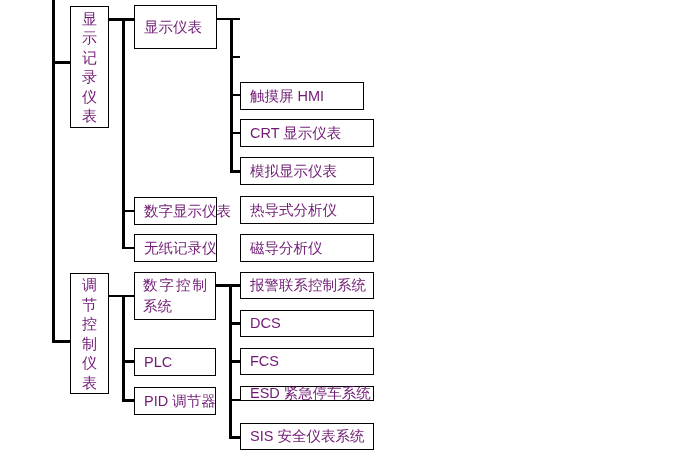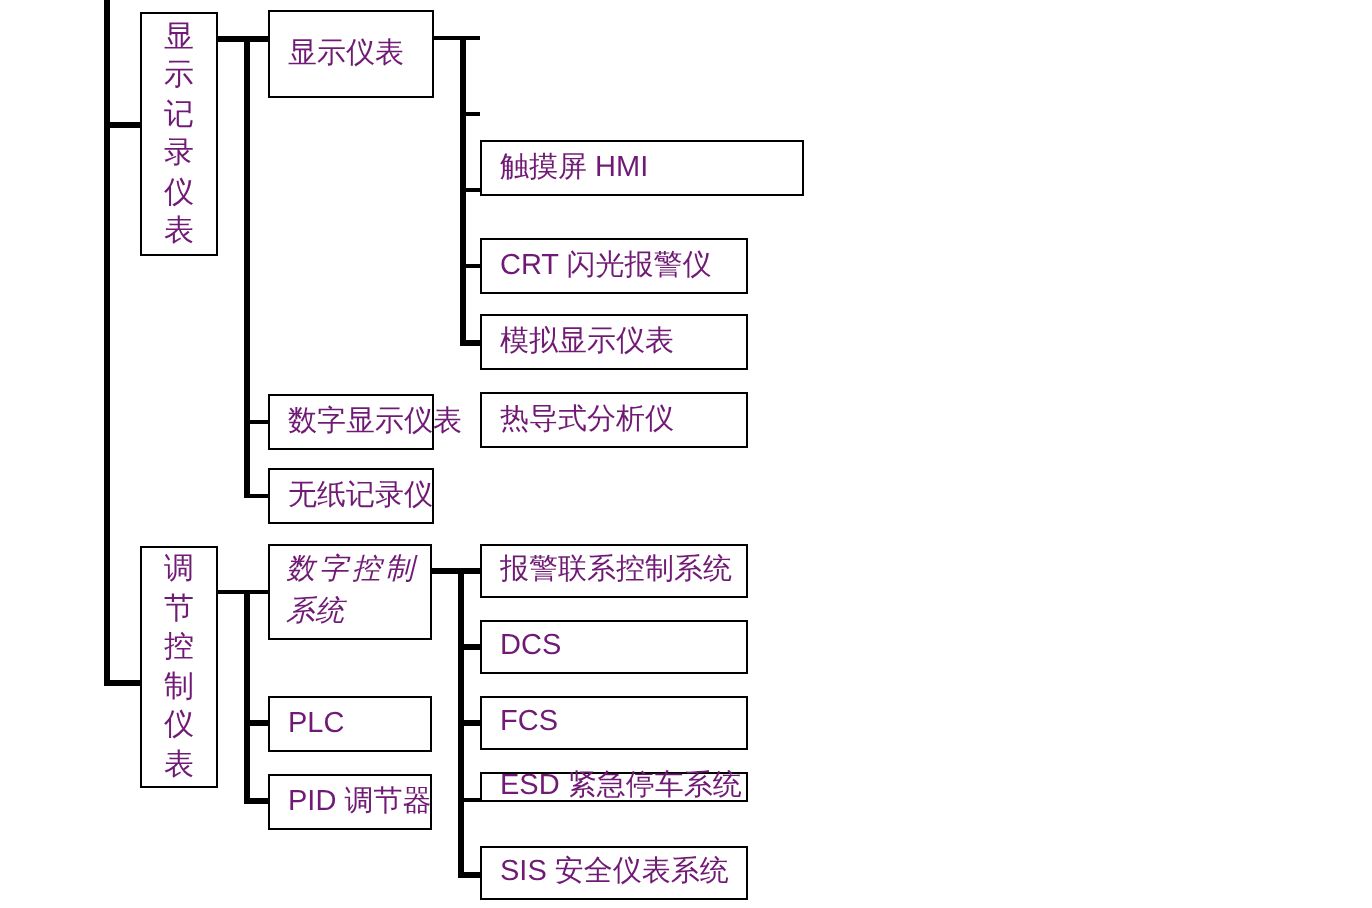--- a/index.html
+++ b/index.html
@@ -40,21 +40,20 @@
     word-break: break-all;
     line-height: 19.5px;
   }
   .wrapbox { padding: 0 8px; }
   .wrapbox span {
     display: block;
     flex: 1;
     text-align: justify;
     word-break: break-all;
     line-height: 21px;
-    font-style: italic;
   }
 </style>
 </head>
 <body>
 
 <div class="canvas">
 
   <div class="line" style="left:52px;top:0;width:3px;height:343px"></div>
   <div class="line" style="left:52px;top:61px;width:18px;height:3px"></div>
   <div class="line" style="left:52px;top:340px;width:18px;height:3px"></div>
@@ -102,31 +101,34 @@
   <div class="box wrapbox" style="left:134px;top:272px;width:82px;height:48px">
     <span>数字控制系统</span>
   </div>
   <div class="box hbox" style="left:134px;top:348px;width:82px;height:28px">
     <span>PLC</span>
   </div>
   <div class="box hbox" style="left:134px;top:387px;width:82px;height:28px">
     <span>PID 调节器</span>
   </div>
 
-  <div class="box hbox" style="left:240px;top:70px;width:162px;height:28px">
+  <div class="box hbox" style="left:240px;top:82px;width:124px;height:28px">
     <span>触摸屏 HMI</span>
   </div>
   <div class="box hbox" style="left:240px;top:119px;width:134px;height:28px">
-    <span>CRT 闪光报警仪</span>
+    <span>CRT 显示仪表</span>
   </div>
   <div class="box hbox" style="left:240px;top:157px;width:134px;height:28px">
     <span>模拟显示仪表</span>
   </div>
   <div class="box hbox" style="left:240px;top:196px;width:134px;height:28px">
     <span>热导式分析仪</span>
+  </div>
+  <div class="box hbox" style="left:240px;top:234px;width:134px;height:28px">
+    <span>磁导分析仪</span>
   </div>
   <div class="box hbox" style="left:240px;top:272px;width:134px;height:27px">
     <span>报警联系控制系统</span>
   </div>
   <div class="box hbox" style="left:240px;top:310px;width:134px;height:27px">
     <span>DCS</span>
   </div>
   <div class="box hbox" style="left:240px;top:348px;width:134px;height:27px">
     <span>FCS</span>
   </div>

